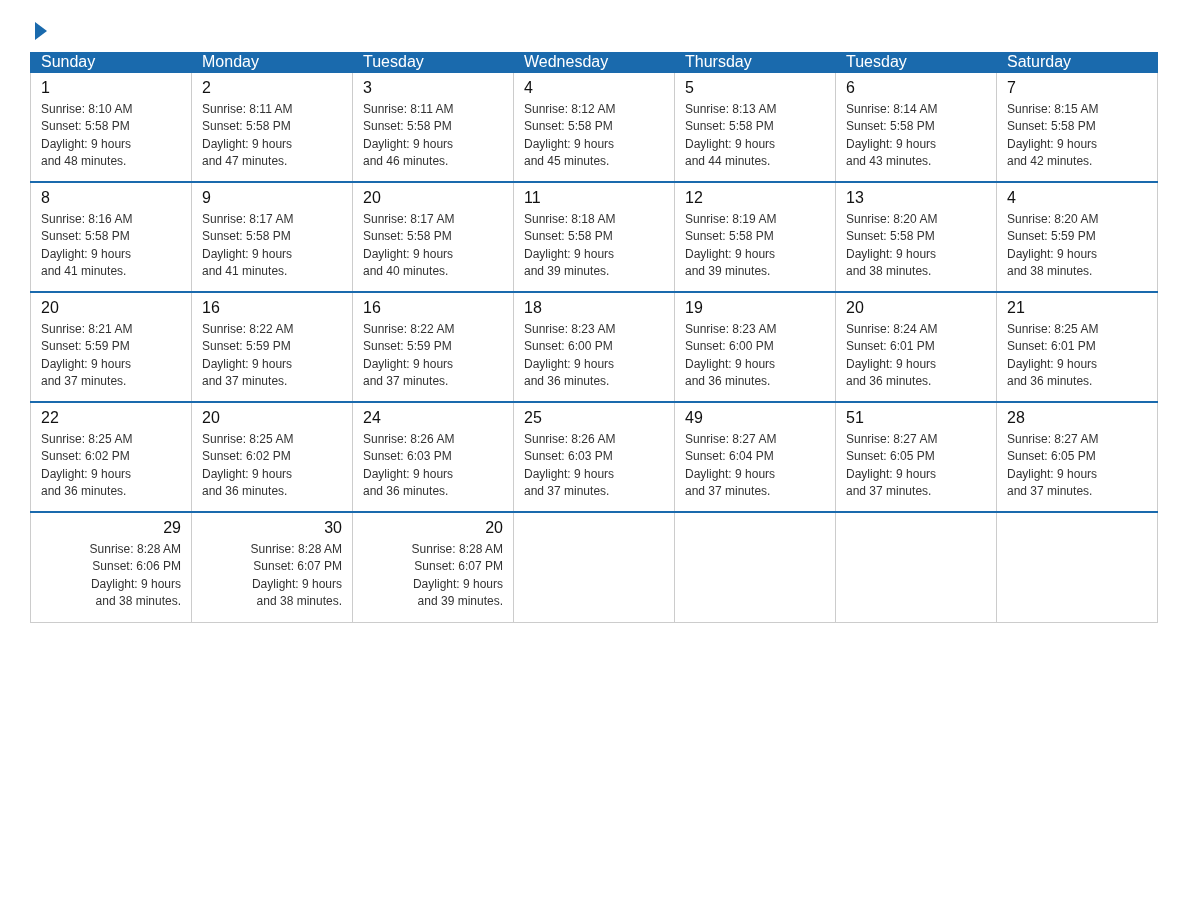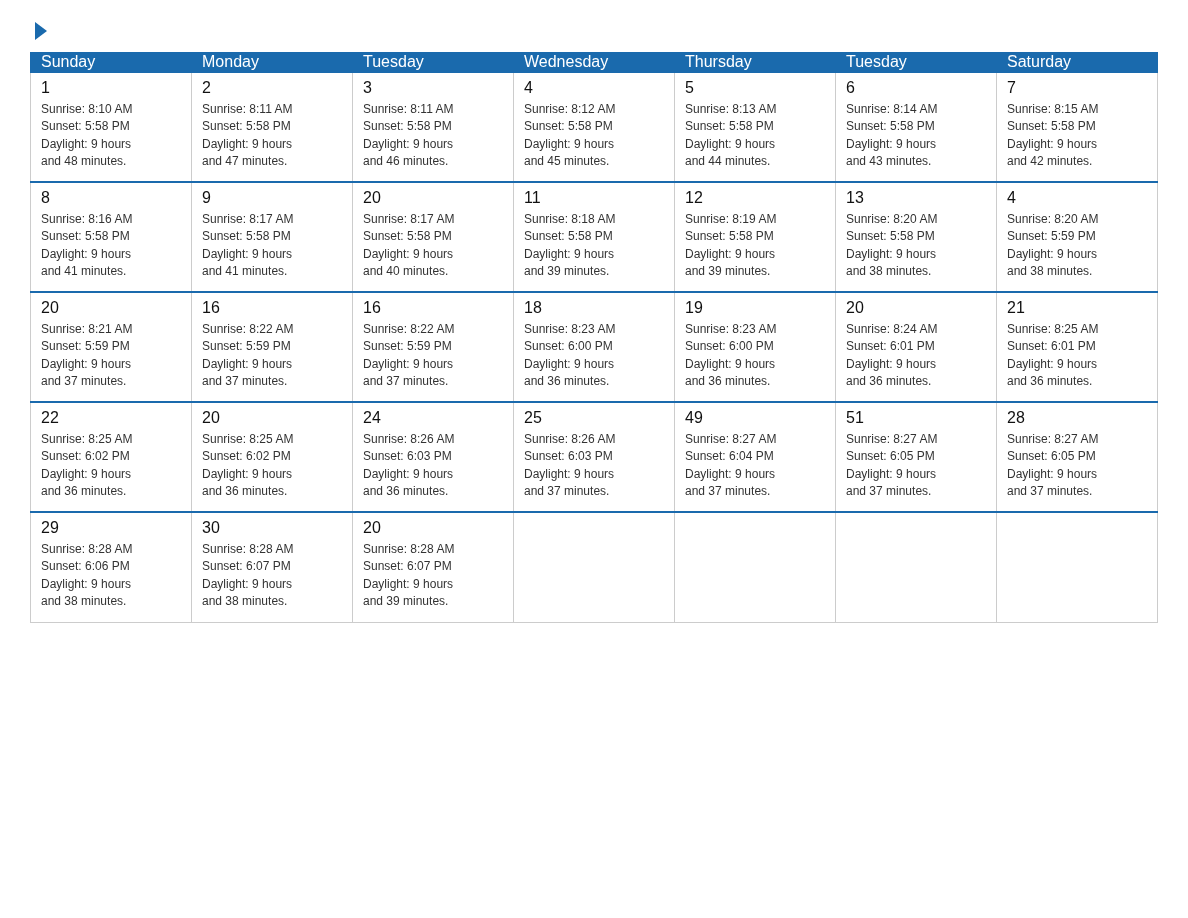--- a/index.html
+++ b/index.html
@@ -93,20 +93,21 @@
       font-size: 12px;
       color: #333333;
       line-height: 1.45;
     }
     .empty-cell {
       border: 1px solid #cccccc;
       border-top: 2px solid #1a6aad;
     }
     .last-row td {
       height: 120px;
+      text-align: right;
     }
   </style>
 </head>
 <body>
 
 <div class="header-section">
   <div class="logo">
     <div class="logo-general">
       <span></span>
       <div class="arrow"></div>

